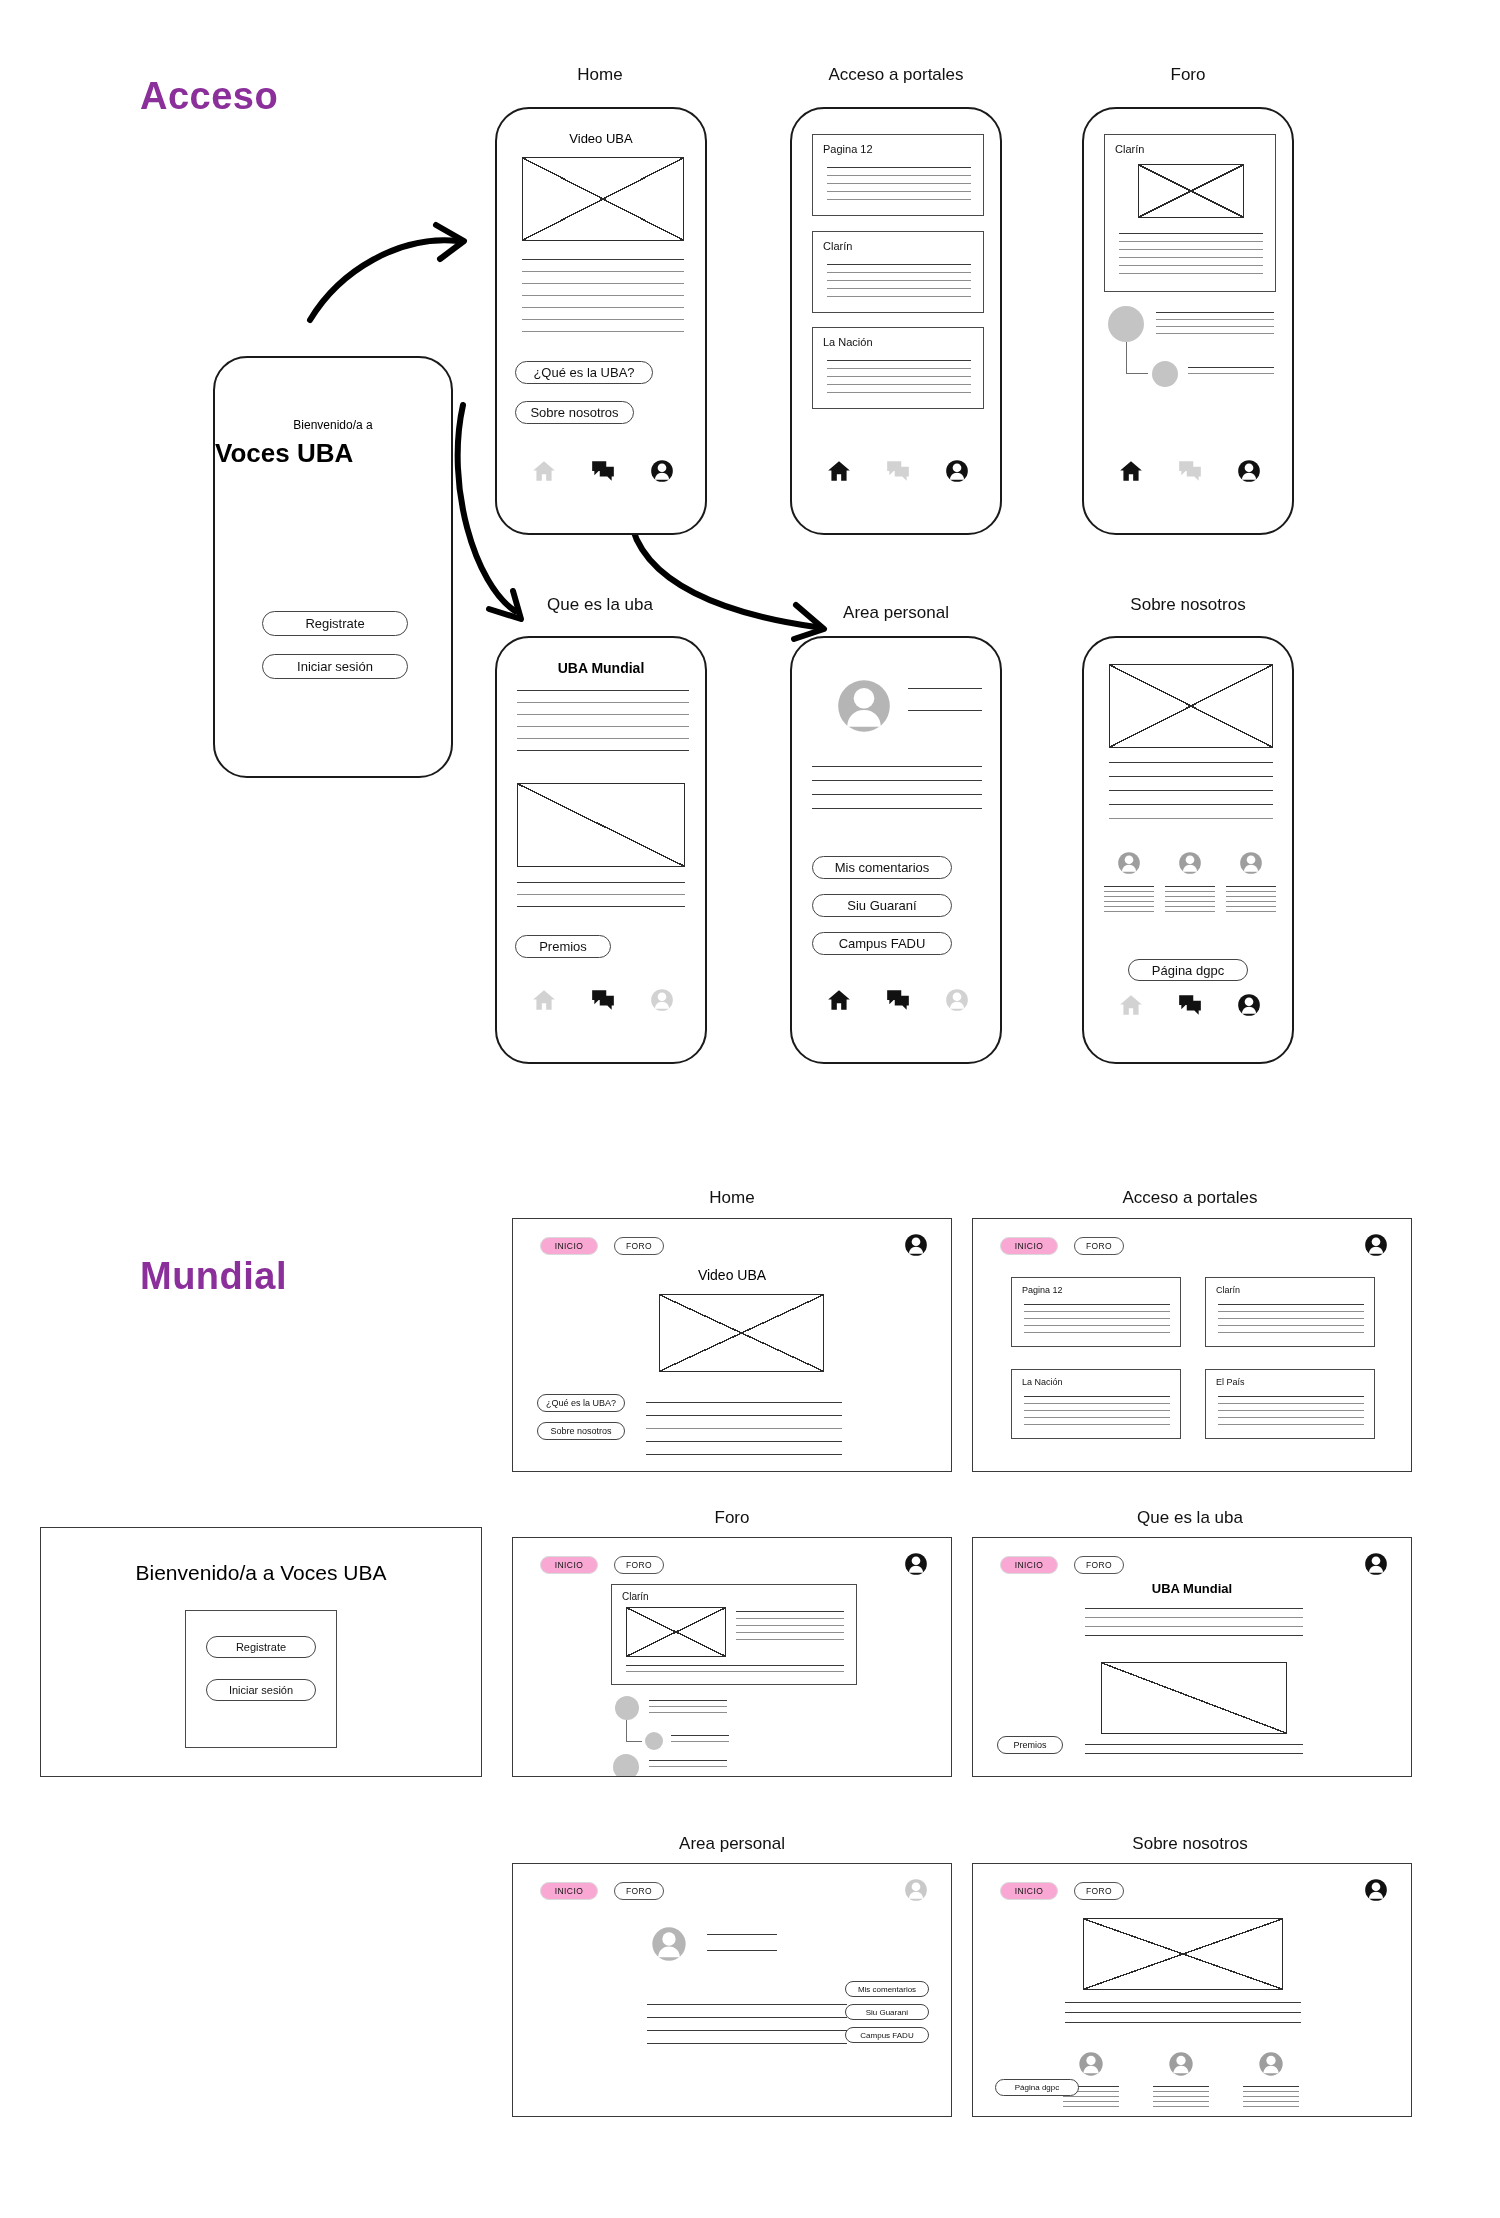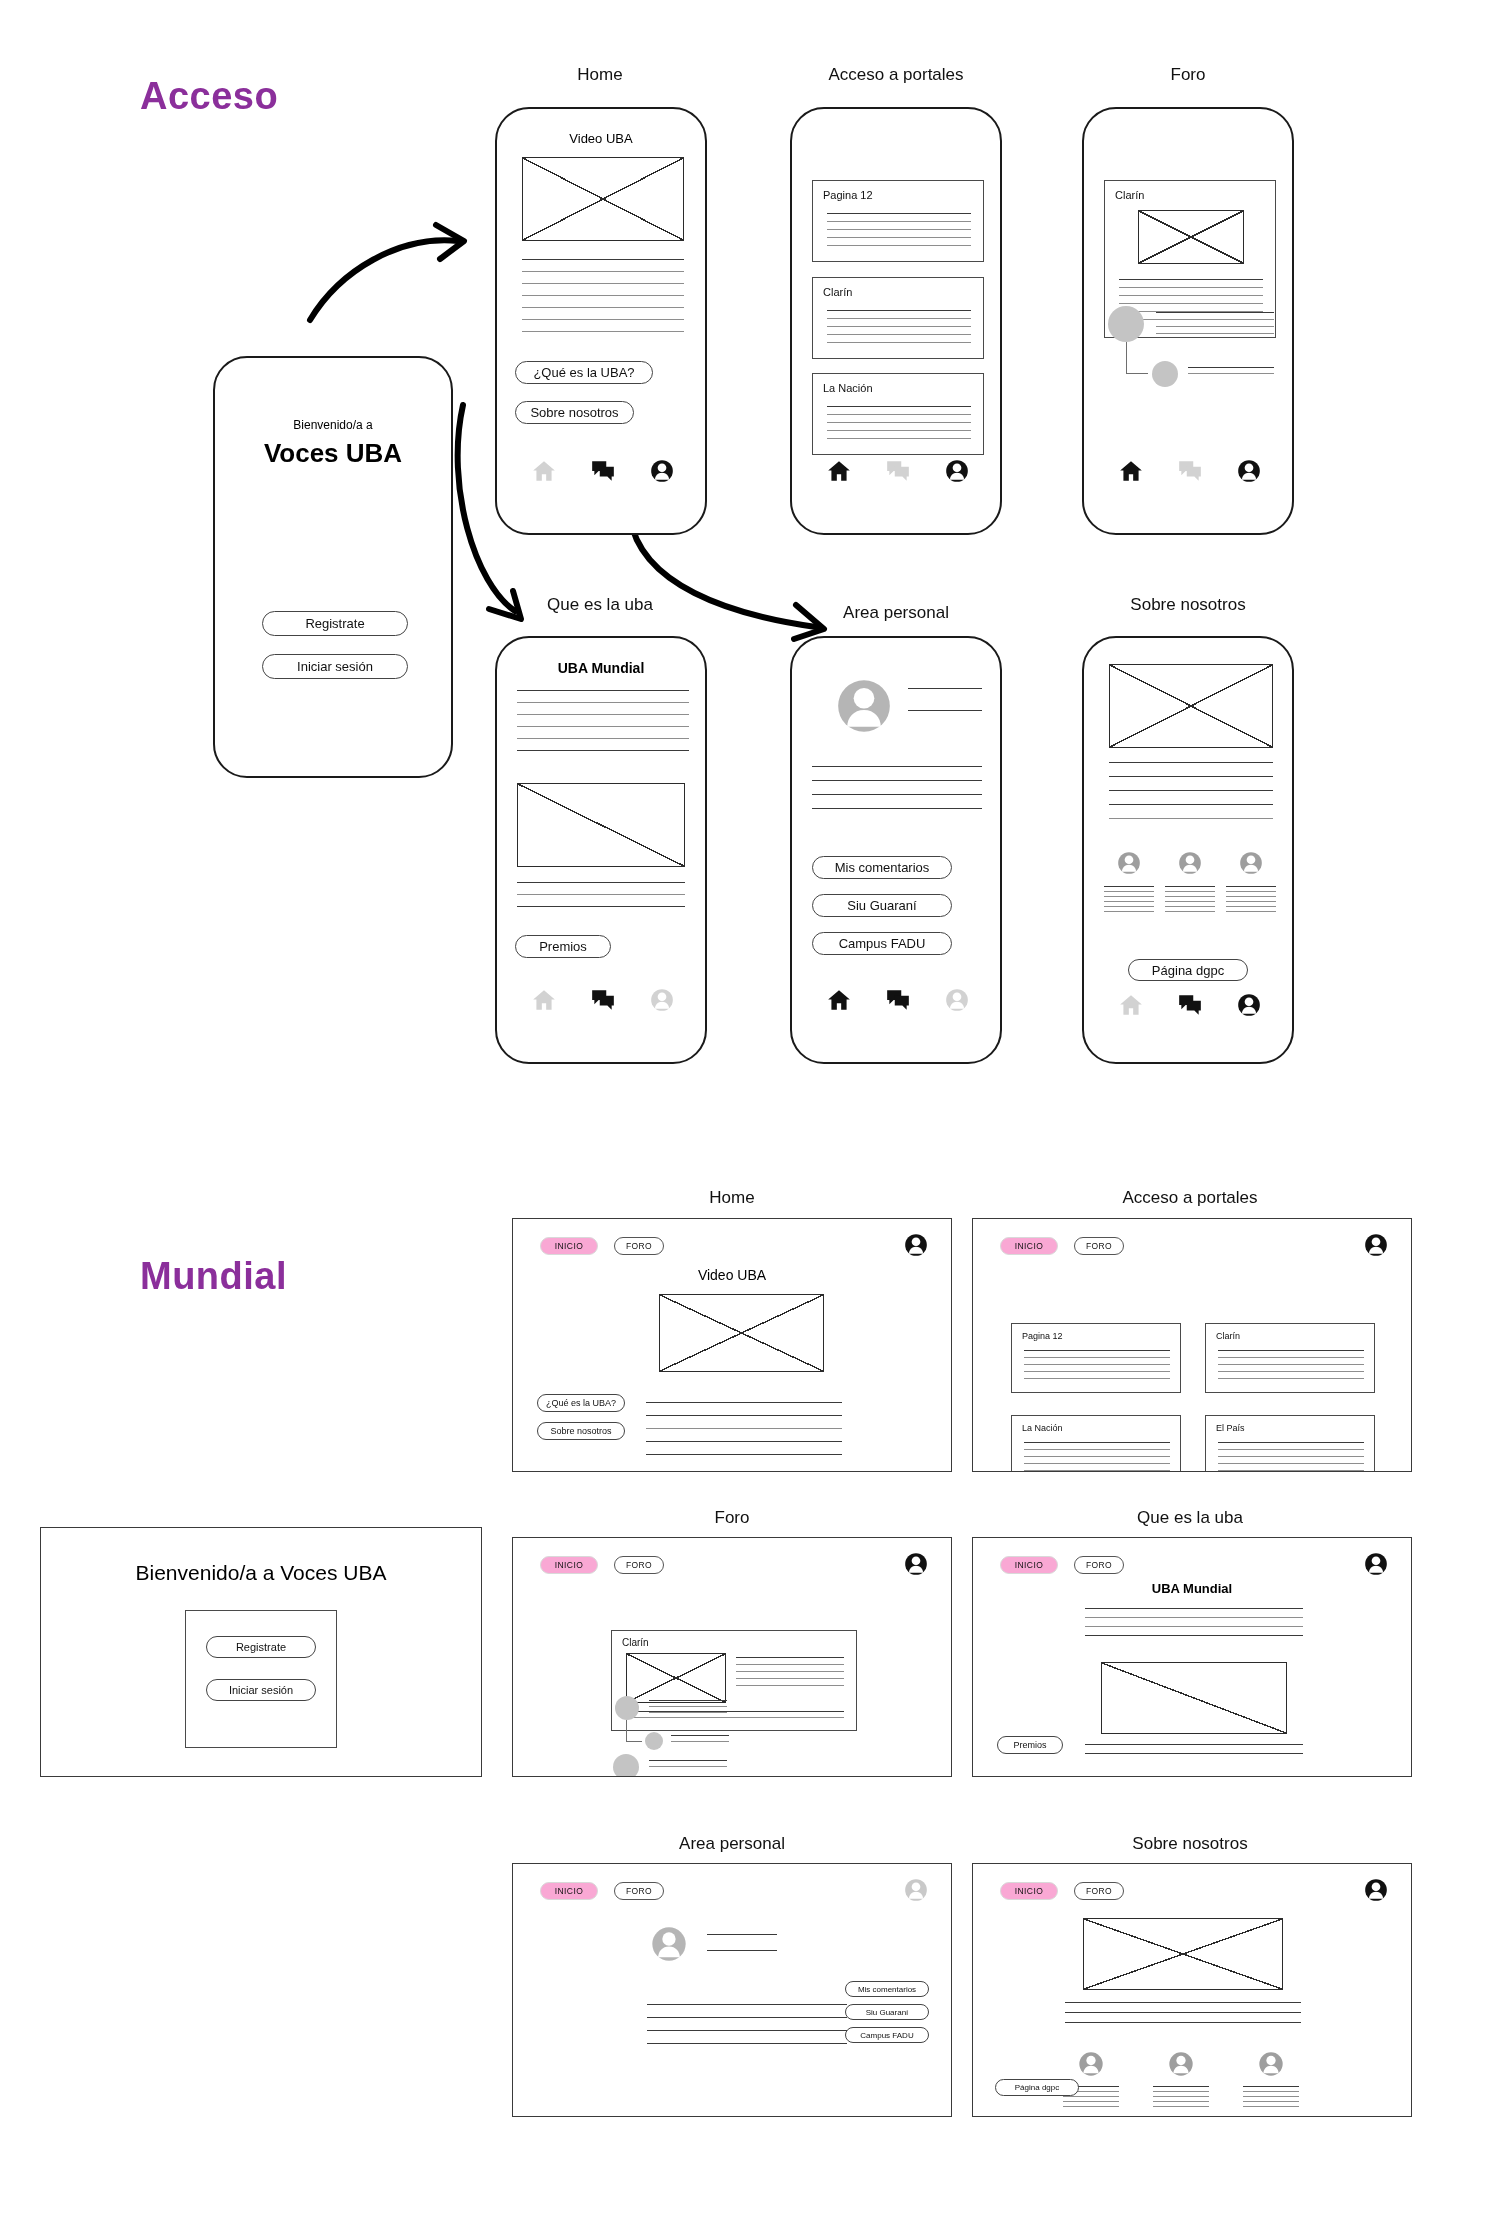--- a/index.html
+++ b/index.html
@@ -108,21 +108,20 @@
     white-space: nowrap;
     border: 1px solid #555;
     background: #fff;
   }
   .navpill.active { background: #f9a8d4; border-color: #d9d9d9; }
 
   .card {
     position: absolute;
     border: 1.2px solid #4a4a4a;
     background: #fff;
-    margin-top: 46px;
   }
   .card .ttl {
     position: absolute;
     font-size: 11px;
     color: #111;
   }
 
   .avatar-circle {
     position: absolute;
     border-radius: 50%;
@@ -172,21 +171,21 @@
 
   <div class="arrow" style="left:620px; top:505px; width:230px; height:140px;">
     <svg viewBox="0 0 230 140" width="230" height="140">
       <path d="M10 12 C 20 80, 110 110, 196 122" stroke="#000" stroke-width="6" fill="none" stroke-linecap="round"></path>
       <path d="M176 100 L 204 124 L 174 134" stroke="#000" stroke-width="6" fill="none" stroke-linecap="round" stroke-linejoin="round"></path>
     </svg>
   </div>
 
   <div class="phone" style="left:213px; top:356px; width:240px; height:422px;">
     <div style="position:absolute; left:0; top:60px; width:100%; text-align:center; font-size:12px;">Bienvenido/a a</div>
-    <div style="position:absolute; left:0; top:80px; width:100%; text-align:center; font-size:26px; font-weight:bold;">Voces UBA</div>
+    <div style="position:absolute; left:0; top:80px; width:100%; font-size:26px; font-weight:bold;">Voces UBA</div>
 
     <div class="pill" style="left:47px; top:253px; width:146px; height:25px;">Registrate</div>
     <div class="pill" style="left:47px; top:296px; width:146px; height:25px;">Iniciar sesión</div>
   </div>
 
   <div class="caption" style="left:600px; top:65px;">Home</div>
   <div class="phone" style="left:495px; top:107px; width:212px; height:428px;">
     <div style="position:absolute; left:0; top:22px; width:100%; text-align:center; font-size:13px;">Video UBA</div>
     <div class="imgbox cross" style="left:25px; top:48px; width:162px; height:84px;"></div>
     <div class="lines" style="left:25px; top:150px; width:162px;">

